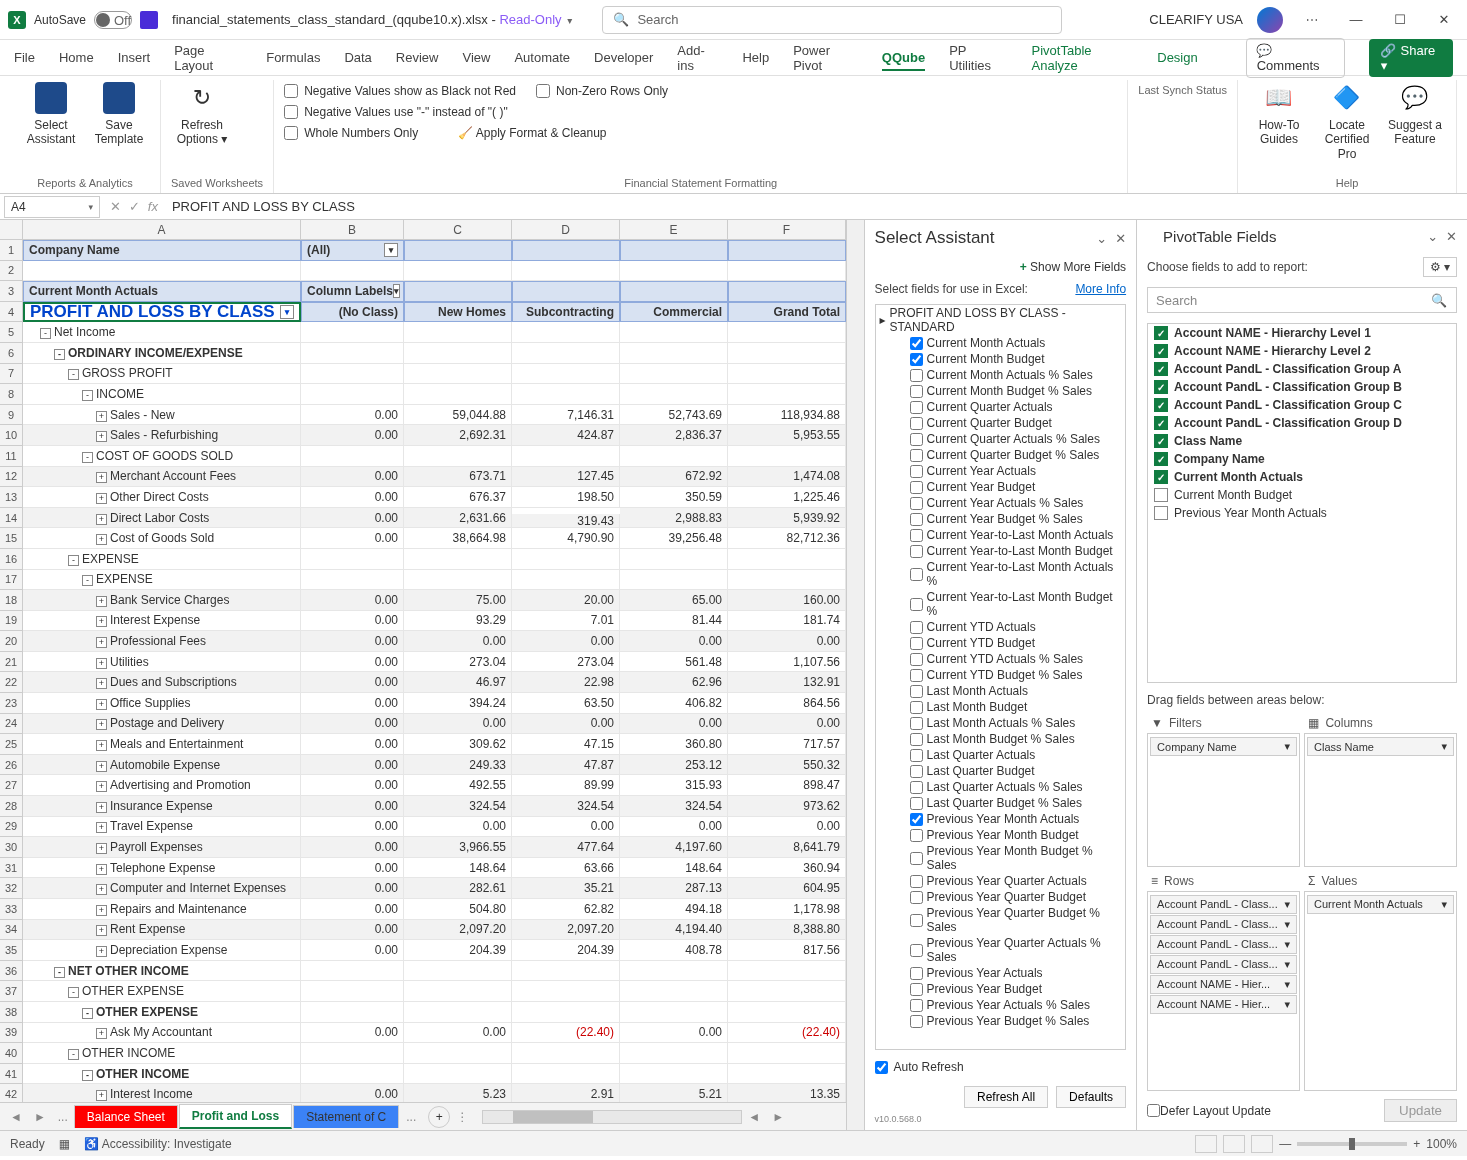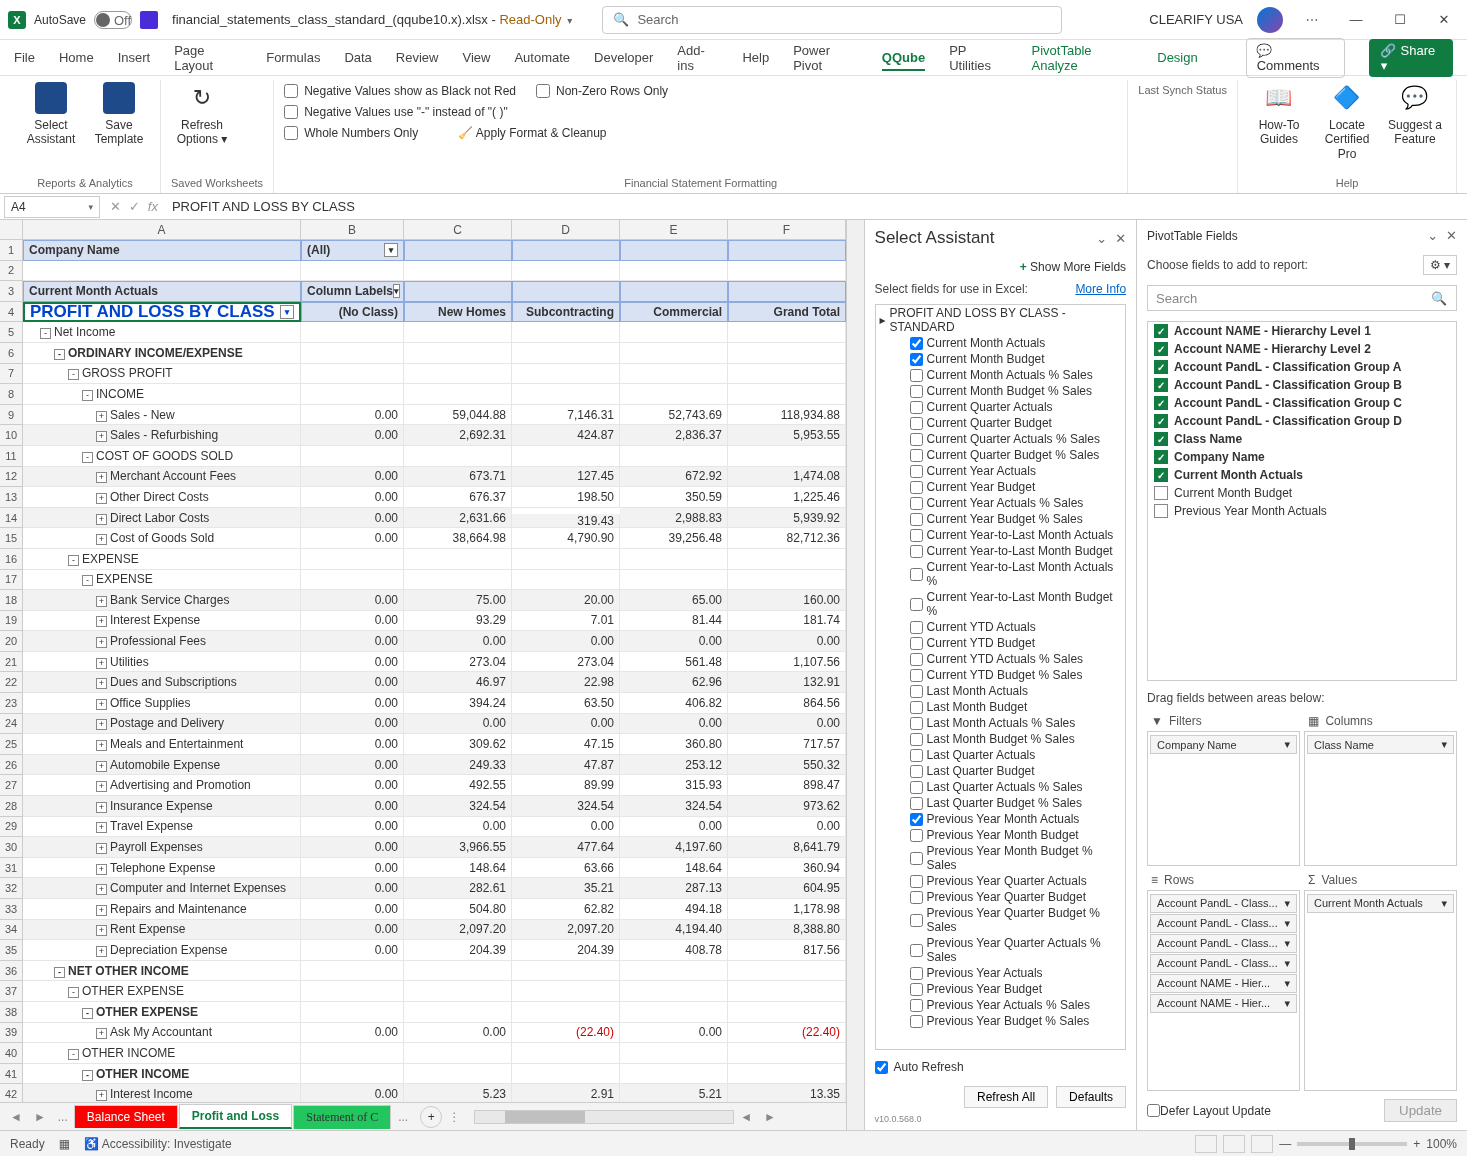--- a/index.html
+++ b/index.html
@@ -7,21 +7,21 @@
 
 
 .titlebar { height:40px; background:#fff; display:flex; align-items:center; padding:0 8px; border-bottom:1px solid #e0e0e0; }
 .titlebar .left { display:flex; align-items:center; gap:8px; }
 .titlebar .x-icon { width:18px; height:18px; background:#107c41; border-radius:3px; display:flex; align-items:center; justify-content:center; color:#fff; font-weight:bold; font-size:11px; }
 .titlebar .autosave-lbl { font-size:12px; }
 .titlebar .toggle { width:38px; height:18px; border:1px solid #999; border-radius:9px; position:relative; font-size:13px; display:flex; align-items:flex-end; justify-content:flex-end; color:#666; }
 .titlebar .toggle::before { content:""; position:absolute; left:1px; top:1px; width:14px; height:14px; border-radius:50%; background:#666; }
 .titlebar .save-icon { width:18px; height:18px; background:#4a2cd8; border-radius:2px; }
 .titlebar .filename { font-size:13px; margin-left:6px; }
-.titlebar .ro { color:#a16207; }
+.titlebar .ro { color:#8b5cf6; }
 .titlebar .chev { color:#666; font-size:10px; margin-left:2px; }
 .titlebar .searchbox { margin-left:30px; flex:0 0 460px; height:28px; border:1px solid #ccc; border-radius:4px; display:flex; align-items:center; padding:0 10px; color:#666; background:#fff; }
 .titlebar .right { margin-left:auto; display:flex; align-items:center; gap:14px; }
 .titlebar .avatar { width:26px; height:26px; border-radius:50%; background:linear-gradient(135deg,#0078d4,#8e44ad); }
 .titlebar .winbtn { width:30px; text-align:center; color:#444; font-size:13px; cursor:pointer; }
 
 
 .ribtabs { height:36px; display:flex; align-items:center; padding:0 14px; gap:24px; border-bottom:1px solid #e0e0e0; background:#fff; }
 .ribtabs .tab { font-size:13px; color:#444; cursor:pointer; padding:6px 0; }
 .ribtabs .tab.active { color:#107c41; font-weight:600; border-bottom:2px solid #107c41; padding-bottom:4px; }
@@ -89,21 +89,21 @@
 .tree .node input { width:13px; height:13px; }
 .tree .node.child { padding-left:34px; }
 .auto-refresh { padding:6px 10px; font-size:12px; display:flex; align-items:center; gap:6px; }
 .btns { display:flex; justify-content:flex-end; gap:8px; padding:6px 10px; }
 .btns button { border:1px solid #ccc; background:#f8f8f8; padding:3px 12px; font-size:12px; }
 .ver { font-size:9px; color:#888; padding:0 10px 6px; }
 
 
 .pvtpane { width:340px; border-left:1px solid #ccc; display:flex; flex-direction:column; background:#fff; }
 .pvtpane .hdr { padding:8px 10px; display:flex; align-items:center; }
-.pvtpane .hdr h3 { font-size:12px; font-weight:400; flex:1; }
+.pvtpane .hdr h3 { font-size:15px; font-weight:400; flex:1;margin-left:16px; }
 .pvtpane .sub2 { padding:4px 10px; font-size:12px; color:#444; display:flex; align-items:center; }
 .pvtpane .sub2 .gear { margin-left:auto; border:1px solid #ccc; padding:2px 6px; font-size:12px; }
 .search2 { margin:6px 10px; height:26px; border:1px solid #ccc; display:flex; align-items:center; padding:0 8px; color:#888; justify-content:space-between; }
 .fields { border:1px solid #ccc; margin:4px 10px; flex:0 0 360px; overflow:auto; }
 .fields .fld { padding:2px 6px; font-size:12px; display:flex; align-items:center; gap:6px; }
 .fields .fld .chk { width:14px; height:14px; border:1px solid #888; display:inline-flex; align-items:center; justify-content:center; font-size:10px; }
 .fields .fld .chk.on { background:#107c41; color:#fff; border-color:#107c41; }
 .fields .fld.on { font-weight:bold; }
 .drag-lbl { padding:6px 10px; font-size:12px; color:#444; }
 .areas { flex:1; display:grid; grid-template-columns:1fr 1fr; gap:4px; padding:0 10px; }
@@ -113,21 +113,21 @@
 .area .item { border:1px solid #ccc; background:#f4f4f4; font-size:11px; padding:2px 6px; margin:1px 0; display:flex; justify-content:space-between; align-items:center; }
 .defer { padding:8px 10px; font-size:12px; display:flex; align-items:center; }
 .defer button { margin-left:auto; padding:3px 14px; border:1px solid #ccc; background:#eee; color:#999; }
 
 
 .tabs { height:28px; border-top:1px solid #ccc; display:flex; align-items:center; background:#f3f3f3; font-size:12px; padding-left:4px; }
 .tabs .nav { padding:0 6px; color:#888; }
 .tabs .tab { padding:4px 12px; border:1px solid #ccc; border-bottom:none; margin-right:1px; cursor:pointer; }
 .tabs .t-red { background:#ff0000; color:#fff; }
 .tabs .t-grn { background:#fff; color:#107c41; font-weight:bold; border-bottom:2px solid #107c41; }
-.tabs .t-yel { background:#22c55e;font-family:Liberation Serif, serif; }
+.tabs .t-yel { background:#3b82f6; }
 .tabs .plus { width:22px; height:22px; border:1px solid #ccc; border-radius:50%; display:flex; align-items:center; justify-content:center; margin-left:6px; }
 .tabs .hscroll { flex:0 0 260px; height:14px; background:#e8e8e8; margin-left:8px; border:1px solid #ccc; position:relative; }
 .tabs .hscroll .thumb { position:absolute; left:30px; width:80px; height:100%; background:#c0c0c0; }
 
 
 .status { height:26px; background:#f3f3f3; border-top:1px solid #ccc; display:flex; align-items:center; padding:0 10px; font-size:12px; color:#555; }
 .status .right { margin-left:auto; display:flex; align-items:center; gap:6px; }
 .status .viewbtn { width:22px; height:18px; border:1px solid #ccc; }
 .status .slider { width:110px; height:4px; background:#ccc; position:relative; }
 .status .slider .th { position:absolute; left:52px; top:-4px; width:6px; height:12px; background:#666; }

